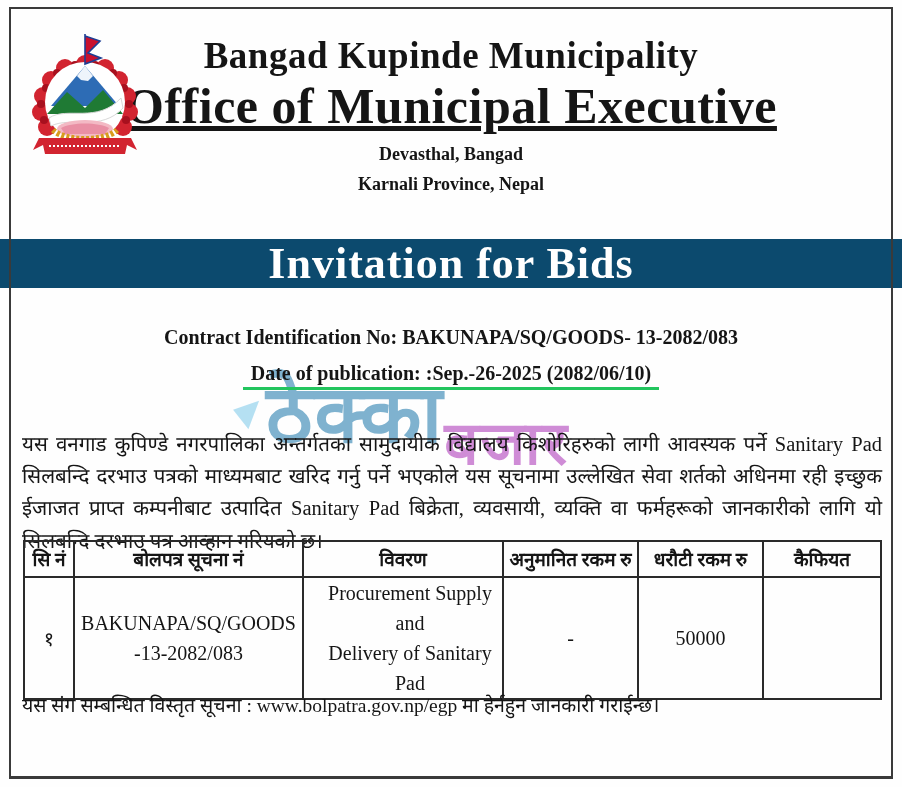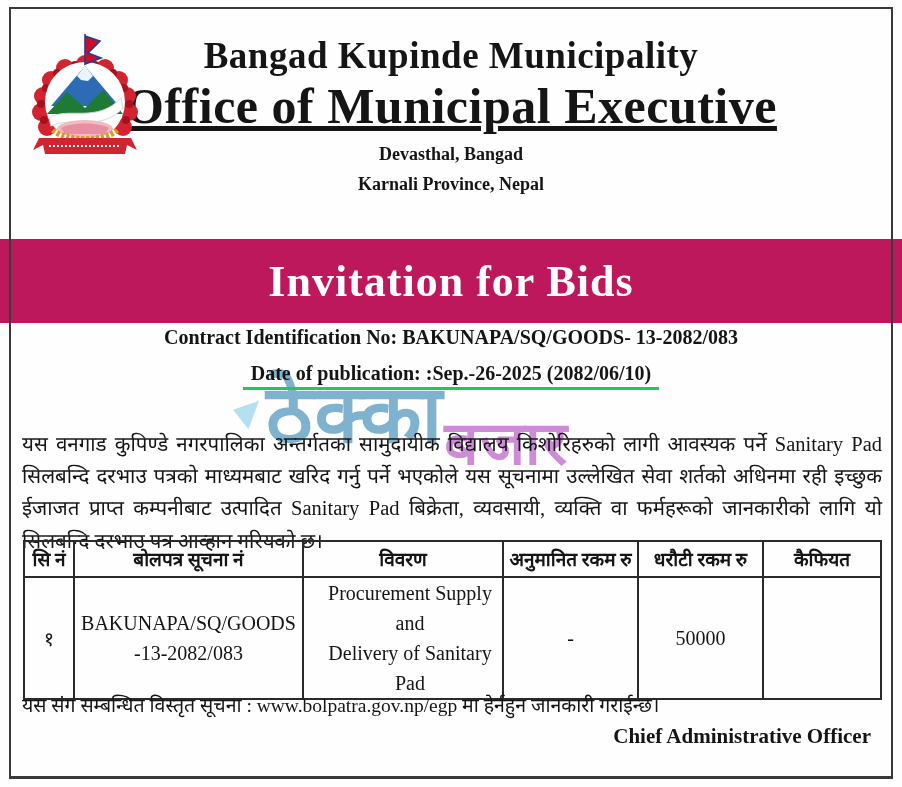--- a/index.html
+++ b/index.html
@@ -11,21 +11,21 @@
     border:2px solid #3a3a3a; border-bottom-width:3px; pointer-events:none; z-index:4; }
 
   
   .header { position:absolute; top:0; left:0; right:0; z-index:2; text-align:center; }
   .logo-wrap { position:absolute; left:27px; top:30px; width:116px; height:136px; }
   .title-muni { margin-top:34px; font-size:37px; font-weight:bold; letter-spacing:0.5px; }
   .title-office { margin-top:0; font-size:50px; font-weight:bold; letter-spacing:0.5px;text-decoration:underline; }
   .addr { font-weight:bold; font-size:18px; margin-top:9px; }
 
   
-  .banner { position:absolute; left:0; right:0; top:239px; height:84px; background:#be185d;
+  .banner { position:absolute; left:0; right:0; top:239px; height:49px; background:#0c4a6e;
     display:flex; align-items:center; justify-content:center; z-index:2; }
   .banner-title { color:#ffffff; font-size:44px; font-weight:bold; letter-spacing:1px; }
 
   
   .subject { position:absolute; top:317px; left:0; right:0; text-align:center; z-index:2; }
   .subject-line1 { font-size:21px; font-weight:bold; }
   .subject-line2 { font-size:20px; font-weight:bold; margin-top:9px; }
   .date-line { display:inline-block; font-size:20px; font-weight:bold; margin-top:13px;
     padding:0 8px 2px 8px; border-bottom:3px solid #22c55e; }
 
@@ -163,14 +163,13 @@
           <span class="cell-line">Delivery of Sanitary Pad</span>
         </td>
         <td>-</td>
         <td>50000</td>
         <td></td>
       </tr>
     </tbody>
   </table>
 
   <div class="note">यस संग सम्बन्धित विस्तृत सूचना  : www.bolpatra.gov.np/egp मा हेर्नहुन जानकारी गराईन्छ।</div>
-  <div class="signature">Chief Administrative Officer</div>
 </div>
 
 </body></html>

